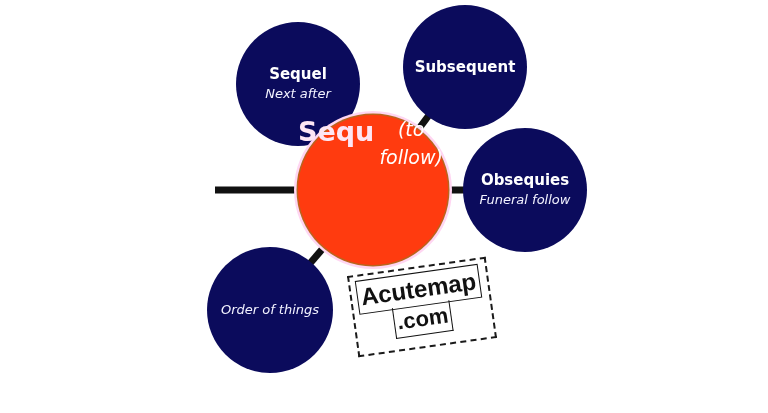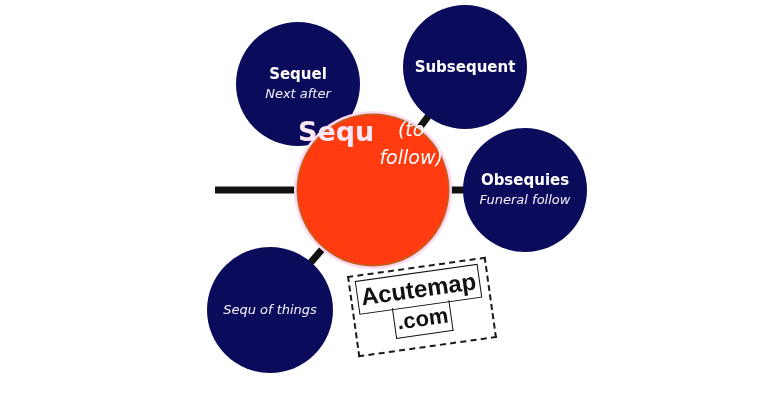--- a/index.html
+++ b/index.html
@@ -50,21 +50,21 @@
     <div class="term">Subsequent</div>
   </div>
 
 
   <div class="node" style="left:463px; top:128px; width:124px; height:124px;">
     <div class="term">Obsequies</div>
     <div class="def">Funeral follow</div>
   </div>
 
   <div class="node" style="left:207px; top:247px; width:126px; height:126px;">
-    <div class="def">Sequ of things</div>
+    <div class="def">Order of things</div>
   </div>
 
   <div class="center-node" style="left:298px; top:115px; width:150px; height:150px;">
     <div class="root">Sequ</div>
     <div class="meaning">(to follow)</div>
   </div>
 
   <div class="stamp">
     <div class="outer"></div>
     <div class="box1">Acutemap</div>

